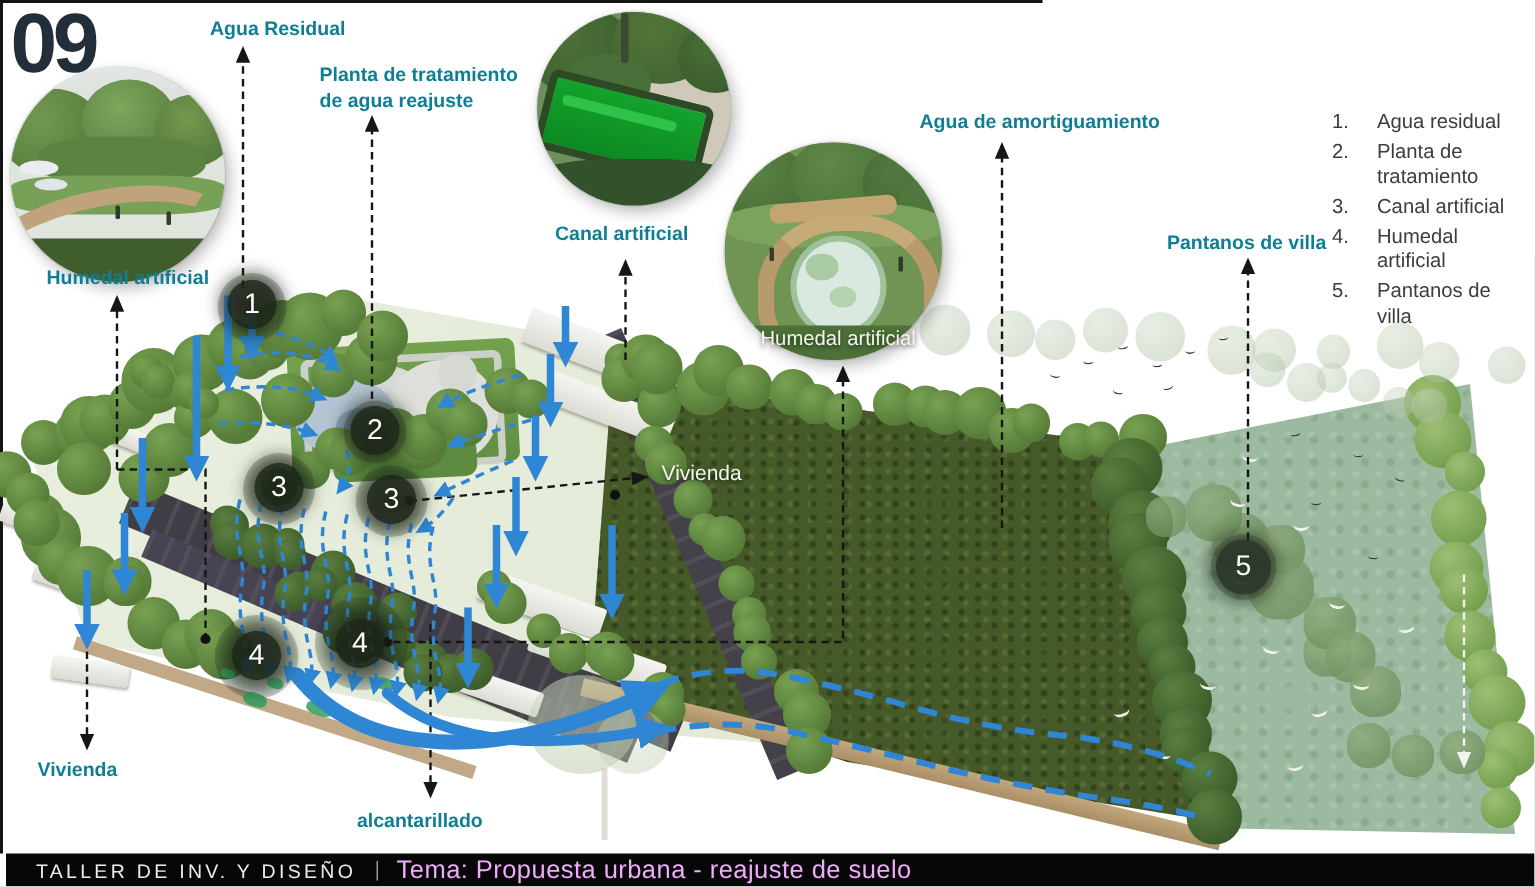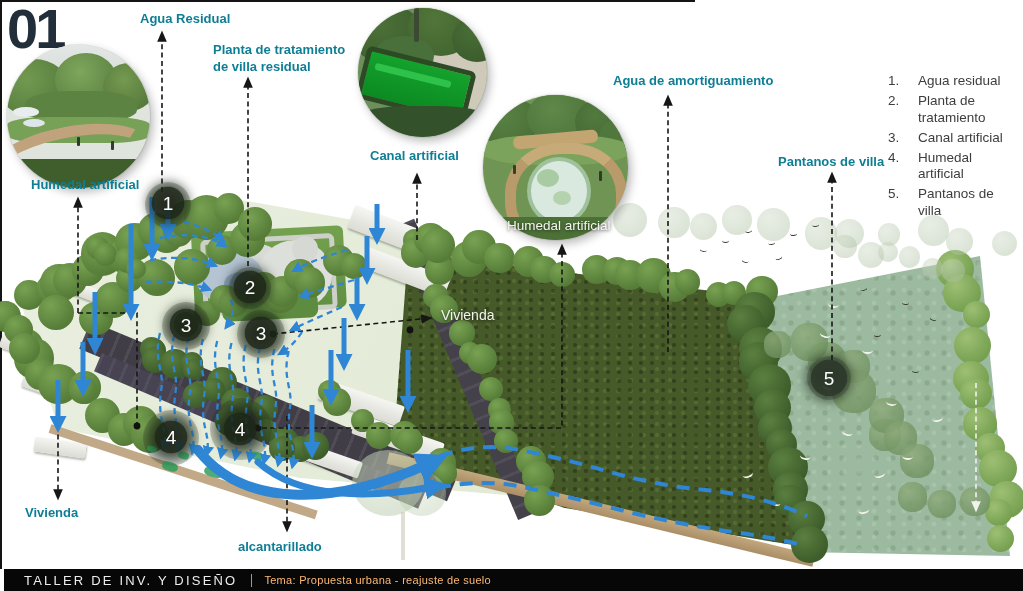--- a/index.html
+++ b/index.html
@@ -31,21 +31,21 @@
   .tree{position:absolute;border-radius:50%}
   .patch{position:absolute;background:#2f9e5d;border-radius:40%;transform:rotate(18deg);opacity:.85}
   .cell{position:absolute;border-radius:50%;transform:translate(-50%,-50%)}
   .bird{position:absolute;border-bottom-style:solid;border-radius:50%}
   #deco{position:absolute;inset:0;z-index:8}
   #overlay{position:absolute;left:0;top:0;z-index:30}
   .footer{position:absolute;left:4px;top:569px;width:1023px;height:22px;background:#070707;
       display:flex;align-items:center;z-index:50}
   .f-left{margin-left:20px;color:#ececec;font-size:13px;letter-spacing:2.2px;white-space:nowrap}
   .f-div{width:1px;height:13px;background:#9a9a9a;margin:0 12px 0 14px}
-  .f-right{color:#fdba74;font-size:11px;letter-spacing:.3px;white-space:nowrap}
+  .f-right{color:#f0abfc;font-size:17px;letter-spacing:.3px;white-space:nowrap}
 </style>
 </head>
 <body>
 
 <div class="slide">
 
   <div class="edge" style="left:0;top:0;width:695px;height:2px"></div>
   <div class="edge" style="left:0;top:0;width:2px;height:569px"></div>
 
   <div class="plan-shape" style="clip-path:polygon(20px 300px,230px 198px,420px 232px,545px 498px,300px 478px,58px 428px);
@@ -427,21 +427,21 @@
     <i style="left:30px;top:38px;width:85px;height:13px;background:#c3a572;transform:rotate(-5deg);border-radius:6px"></i>
     <i style="left:22px;top:48px;width:100px;height:88px;border:11px solid #b99a6a;border-top-color:#c6aa78;border-radius:46%;background:transparent"></i>
     <i style="left:44px;top:62px;width:56px;height:60px;background:#d9e9df;border:4px solid #9fc19b"></i>
     <i style="left:54px;top:74px;width:22px;height:18px;background:#a9cba4"></i>
     <i style="left:70px;top:96px;width:18px;height:14px;background:#b4d2ae"></i>
     <i style="left:0;top:122px;width:145px;height:23px;background:#4c7037;border-radius:0"></i>
     <i style="left:30px;top:70px;width:3px;height:9px;background:#33402c;border-radius:1px"></i>
     <i style="left:116px;top:76px;width:3px;height:10px;background:#2f3a29;border-radius:1px"></i>
   </div>
 
-  <div class="slide-number">01</div>
+  <div class="slide-number">09</div>
 
   <div class="legend">
     <div class="li">
         <span class="n">1.</span>
         <span class="t">Agua residual</span>
       </div>
     <div class="li">
         <span class="n">2.</span>
         <span class="t">Planta de tratamiento</span>
       </div>
@@ -455,21 +455,21 @@
       </div>
     <div class="li">
         <span class="n">5.</span>
         <span class="t">Pantanos de villa</span>
       </div>
   </div>
 
   <div class="callout" style="left:140px;top:11px">Agua Residual</div>
   <div class="callout" style="left:213px;top:41px">
     <span class="ln">Planta de tratamiento</span>
-    <span class="ln">de villa residual</span>
+    <span class="ln">de agua reajuste</span>
   </div>
   <div class="callout" style="left:370px;top:148px">Canal artificial</div>
   <div class="callout" style="left:31px;top:177px">Humedal artificial</div>
   <div class="callout white" style="left:507px;top:218px;font-size:13.5px">Humedal artificial</div>
   <div class="callout" style="left:613px;top:73px">Agua de amortiguamiento</div>
   <div class="callout" style="left:778px;top:154px">Pantanos de villa</div>
   <div class="callout white" style="left:441px;top:307px;font-size:14px">Vivienda</div>
   <div class="callout" style="left:25px;top:505px">Vivienda</div>
   <div class="callout" style="left:238px;top:539px">alcantarillado</div>
 

